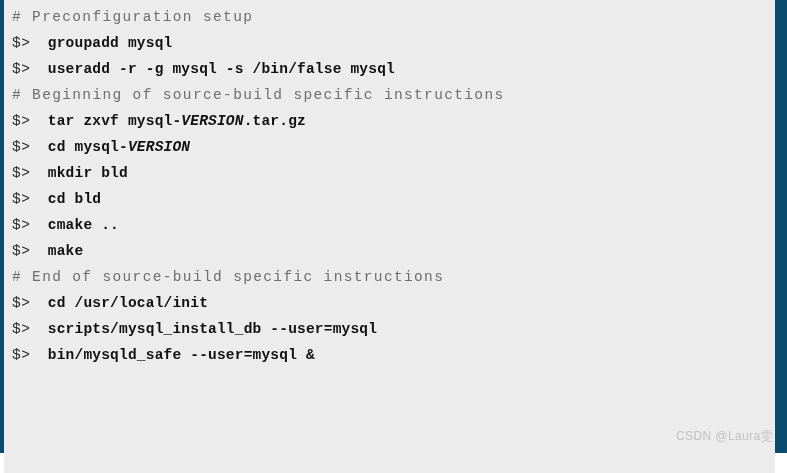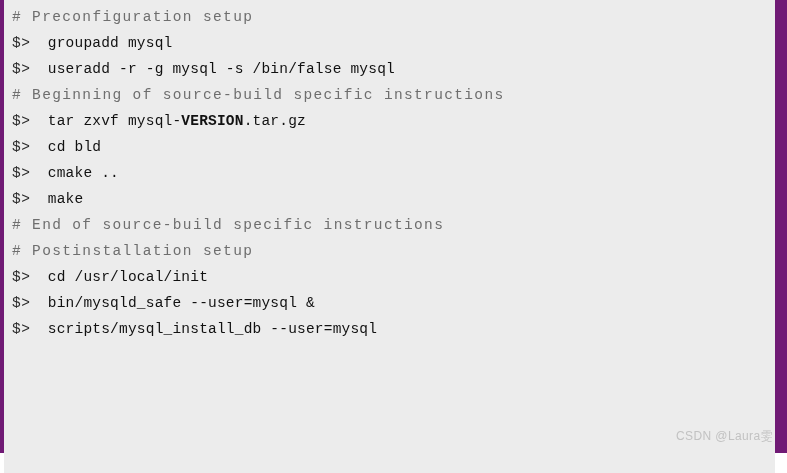--- a/index.html
+++ b/index.html
@@ -11,21 +11,21 @@
     width: 787px;
     height: 473px;
     overflow: hidden;
     font-family: "Liberation Mono", "DejaVu Sans Mono", monospace;
   }
 
   #screenshot {
     position: relative;
     width: 787px;
     height: 453px;
-    background: #701a75;
+    background: #0c4a6e;
   }
 
   
   #code-panel {
     position: absolute;
     left: 4px;
     top: 0px;
     width: 771px;
     height: 473px;
     background: #ececec;
@@ -58,26 +58,27 @@
   
   .code-line.command {
     color: #1c1c1c;
   }
   .code-line.command .prompt {
     font-weight: 400;
     letter-spacing: 0.5px;
     color: #2b2b2b;
   }
   .code-line.command .cmd {
-    font-weight: 400;
+    font-weight: 700;
     letter-spacing: 0.2px;
     color: #111111;
   }
   .code-line.command .var {
     font-weight: 700;
+    font-style: italic;
     letter-spacing: 0.2px;
     color: #111111;
   }
 
   
   #watermark {
     position: absolute;
     right: 14px;
     bottom: 8px;
     font-family: Liberation Sans, sans-serif;
@@ -92,26 +93,27 @@
 
 <div id="screenshot">
 
   <div id="code-panel">
     <div id="code-lines">
         <div class="code-line comment"># Preconfiguration setup</div>
         <div class="code-line command"><span class="prompt">$&gt;</span>  <span class="cmd">groupadd mysql</span></div>
         <div class="code-line command"><span class="prompt">$&gt;</span>  <span class="cmd">useradd -r -g mysql -s /bin/false mysql</span></div>
         <div class="code-line comment"># Beginning of source-build specific instructions</div>
         <div class="code-line command"><span class="prompt">$&gt;</span>  <span class="cmd">tar zxvf mysql-</span><span class="var">VERSION</span><span class="cmd">.tar.gz</span></div>
+        <div class="code-line command"><span class="prompt">$&gt;</span>  <span class="cmd">cd mysql-</span><span class="var">VERSION</span><span class="cmd"></span></div>
+        <div class="code-line command"><span class="prompt">$&gt;</span>  <span class="cmd">mkdir bld</span></div>
         <div class="code-line command"><span class="prompt">$&gt;</span>  <span class="cmd">cd bld</span></div>
         <div class="code-line command"><span class="prompt">$&gt;</span>  <span class="cmd">cmake ..</span></div>
         <div class="code-line command"><span class="prompt">$&gt;</span>  <span class="cmd">make</span></div>
         <div class="code-line comment"># End of source-build specific instructions</div>
-        <div class="code-line comment"># Postinstallation setup</div>
         <div class="code-line command"><span class="prompt">$&gt;</span>  <span class="cmd">cd /usr/local/init</span></div>
+        <div class="code-line command"><span class="prompt">$&gt;</span>  <span class="cmd">scripts/mysql_install_db --user=mysql</span></div>
         <div class="code-line command"><span class="prompt">$&gt;</span>  <span class="cmd">bin/mysqld_safe --user=mysql &amp;</span></div>
-        <div class="code-line command"><span class="prompt">$&gt;</span>  <span class="cmd">scripts/mysql_install_db --user=mysql</span></div>
       </div>
   </div>
 
   <div id="watermark">CSDN @Laura雯</div>
 
 </div>
 
 </body></html>

